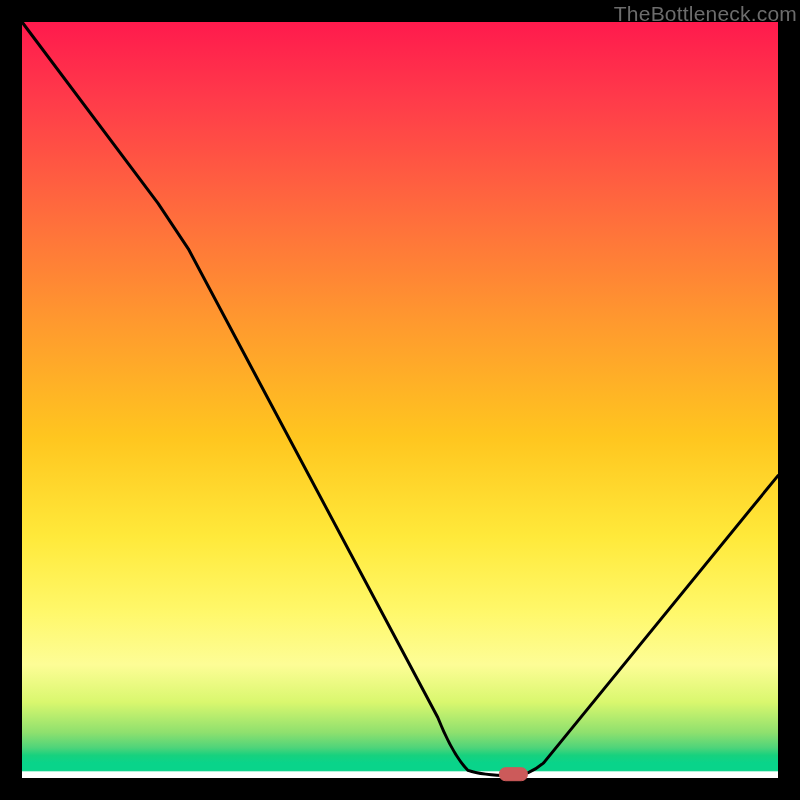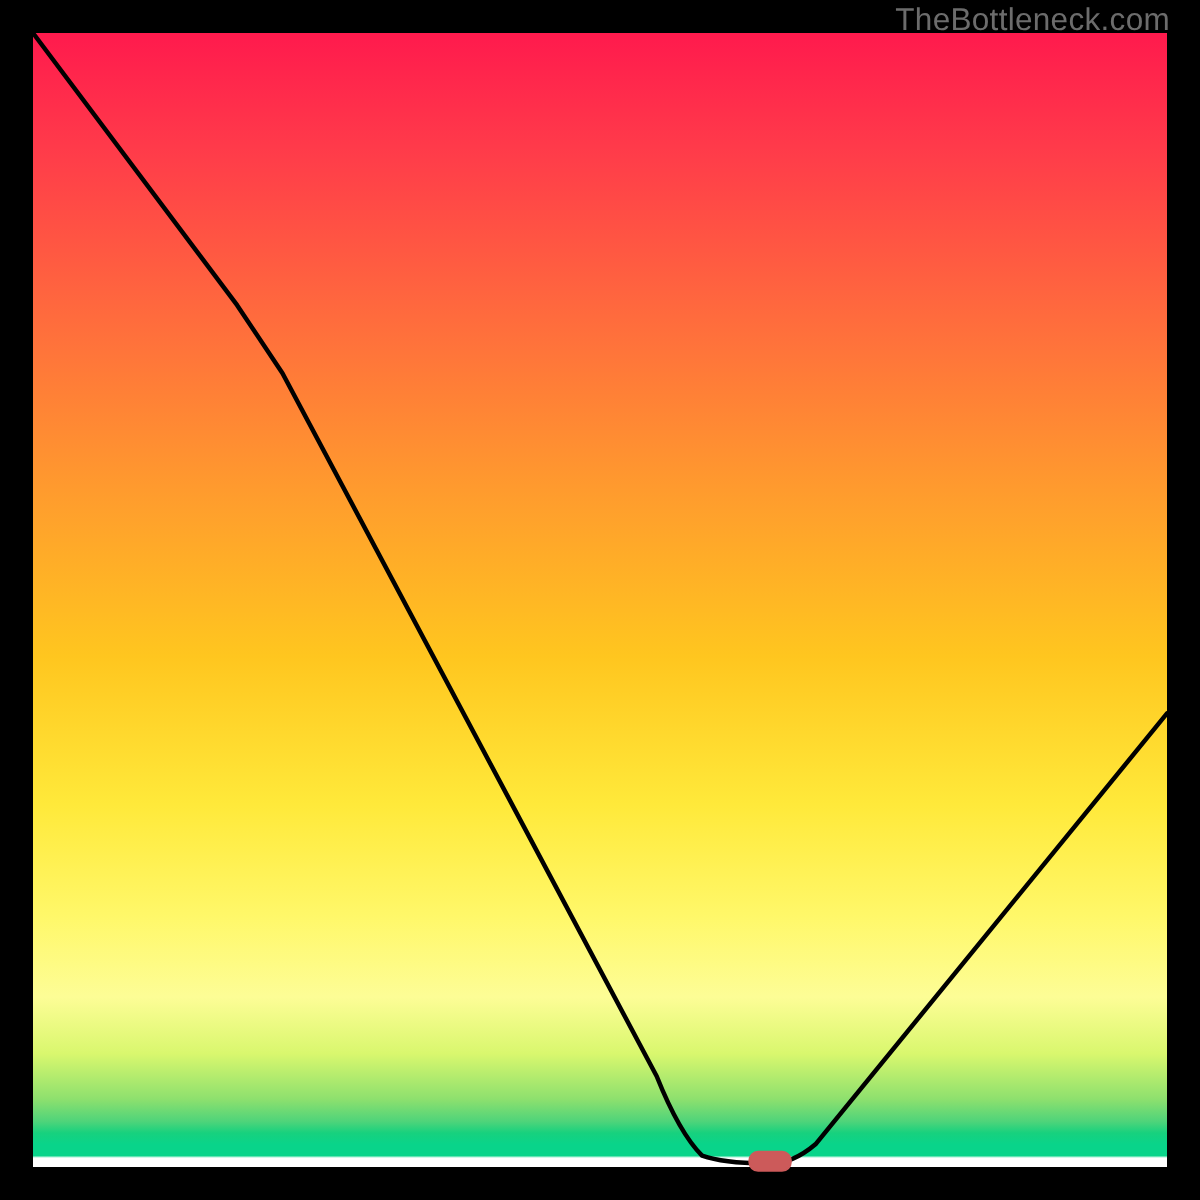--- a/index.html
+++ b/index.html
@@ -36,21 +36,21 @@
       #17d17e 97%,
       #09d48a 98%,
       #09d48a 99%,
       #fff 99.2%,
       #fff 100%
     );
   }
   .attribution {
     position: absolute;
     top: 2px;
-    right: 20px;
+    right: 3px;
     color: #6c6c6c;
     font-size: 21px;
     letter-spacing: 0.2px;
     font-weight: 500;
   }
   svg.overlay {
     position: absolute;
     left: 22px;
     top: 22px;
     width: 756px;

